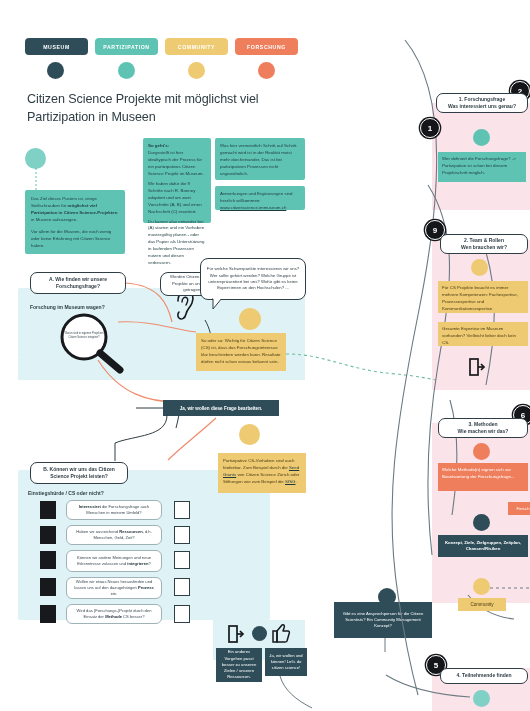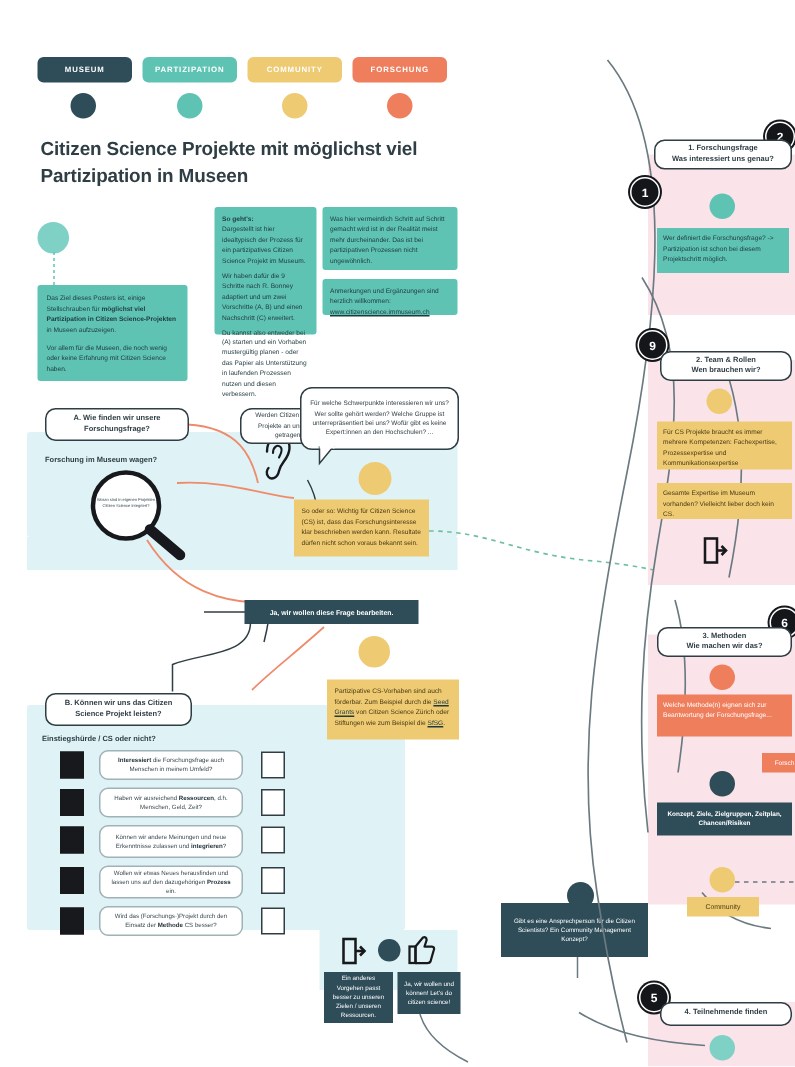--- a/index.html
+++ b/index.html
@@ -7,21 +7,21 @@
        font-family:"Liberation Sans","DejaVu Sans",sans-serif;color:#2f3d44;}
   .canvas{position:absolute;inset:0;background:#ffffff;}
   .abs{position:absolute;box-sizing:border-box;}
 
   
   .chip{height:17px;border-radius:4px;display:flex;align-items:center;
         justify-content:center;font-size:5.2px;font-weight:700;letter-spacing:.6px;color:#ffffff;}
   .dot{border-radius:50%;}
 
   
-  .headline{font-size:12.6px;font-weight:700;line-height:1.45;color:#2f3d44;letter-spacing:-.1px;}
+  .headline{font-size:12.6px;font-weight:400;line-height:1.45;color:#2f3d44;letter-spacing:-.1px;}
 
   
   .teal-panel{background:#5fc3b4;color:#1f3b3d;}
   .teal-soft{background:#dff3f6;}
   .pink-panel{background:#fbe3ea;}
   .yellow-box{background:#eecb73;color:#4a3a14;}
   .salmon-box{background:#ef7e5c;color:#ffffff;}
   .dark-box{background:#2e4d59;color:#ffffff;}
 
   .body-txt{font-size:4.4px;line-height:1.58;}

